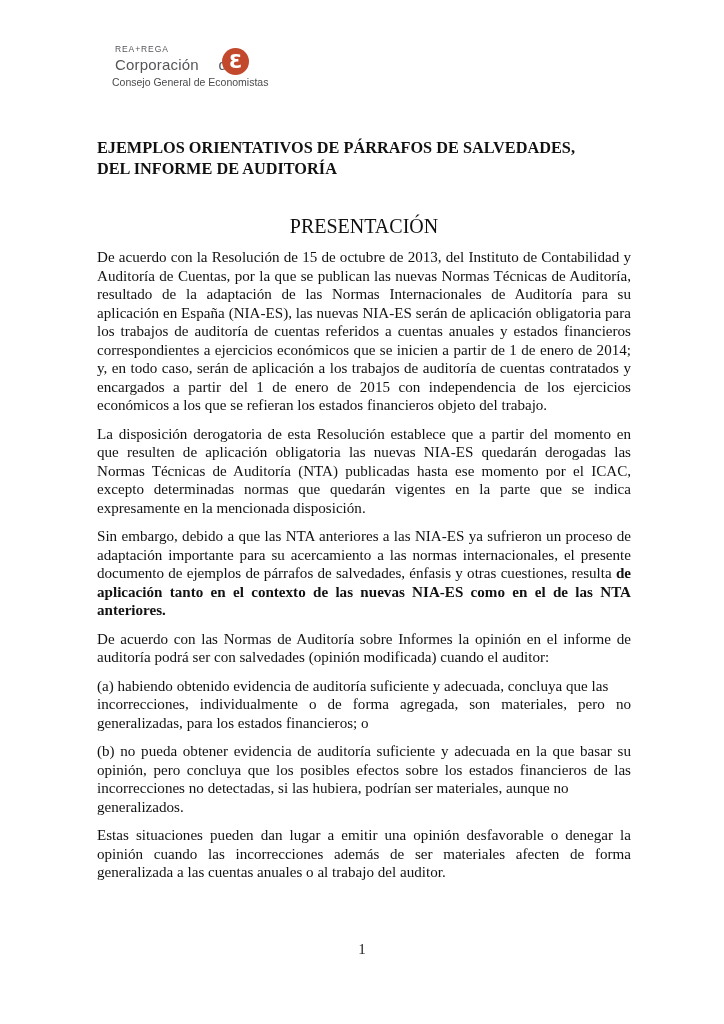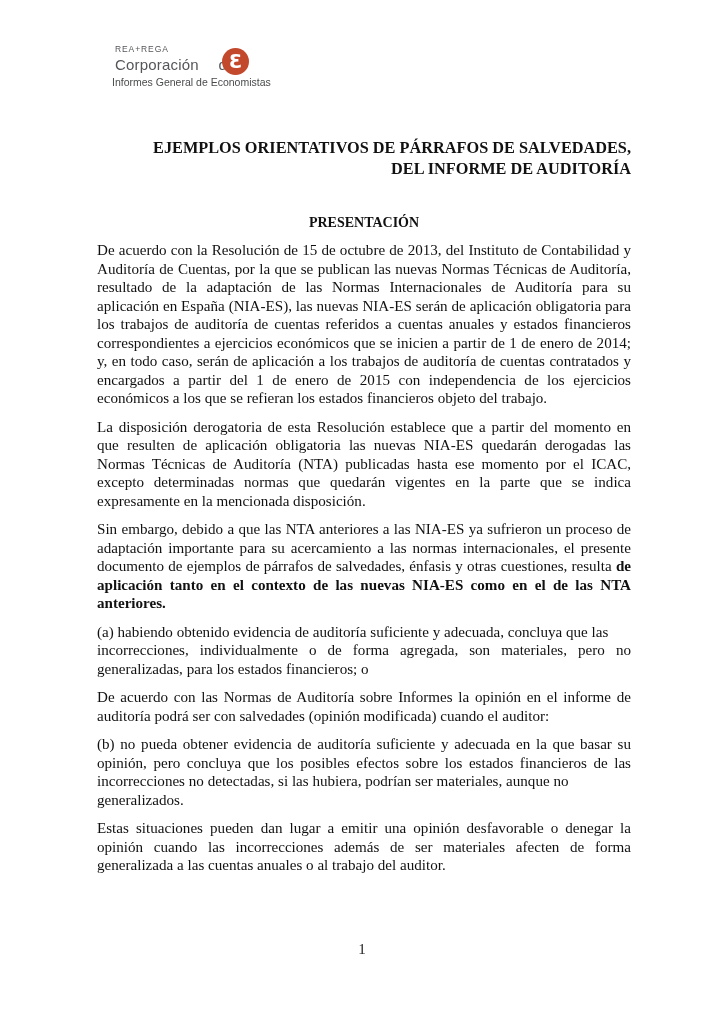--- a/index.html
+++ b/index.html
@@ -22,23 +22,23 @@
                 border-radius:50%; background:var(--accent-color,#c3492d);
                 color:#ffffff; font-family:"DejaVu Sans",sans-serif;
                 font-size:19px; font-weight:bold; line-height:27px; text-align:center; }
   .logo-main { font-size:28px; font-weight:bold; color:var(--accent-color,#c3492d);
                letter-spacing:0.3px; margin-top:0; }
   .logo-sub { font-size:10.5px; color:#4a4b4d; margin-top:2px; }
 
   
   .content { position:absolute; left:97px; top:138px; width:534px;
              font-family:"Liberation Serif","DejaVu Serif",serif; }
-  .doc-title { text-align:right; font-weight:bold; font-size:16.3px; line-height:20.5px; }
+  .doc-title { text-align:left; font-weight:bold; font-size:16.3px; line-height:20.5px; }
   .title-line { white-space:nowrap; }
-  .section-heading { text-align:center; font-weight:bold; font-size:14px; margin-top:36px; }
+  .section-heading { text-align:center; font-weight:normal; font-size:20px; margin-top:36px; }
   .body-text p { margin:10px 0 0 0; font-size:15.1px; line-height:18.5px;
                  text-align:justify; }
   .body-text p.first { }
   .bold-run { font-weight:bold; }
 
   .page-number { position:absolute; left:0; right:0; top:941px; text-align:center;
                  font-family:"Liberation Serif","DejaVu Serif",serif;
                  font-size:15px; color:#222; }
 </style>
 </head>
@@ -46,41 +46,41 @@
 
 <div class="page">
 
   <div class="logo">
     <div class="logo-top">REA+REGA</div>
     <div class="logo-mid">
       <span class="logo-corp">Corporación</span>
       <span class="logo-de">de</span>
     </div>
     <div class="logo-badge">Ɛ</div>
-    <div class="logo-sub">Informes General de Economistas</div>
+    <div class="logo-sub">Consejo General de Economistas</div>
   </div>
 
   <div class="content">
     <div class="doc-title">
       <div class="title-line">EJEMPLOS ORIENTATIVOS DE PÁRRAFOS DE SALVEDADES,</div>
       <div class="title-line">DEL INFORME DE AUDITORÍA</div>
     </div>
 
     <div class="section-heading">PRESENTACIÓN</div>
 
     <div class="body-text">
       <p class="first">De acuerdo con la Resolución de 15 de octubre de 2013, del Instituto de Contabilidad y Auditoría de Cuentas, por la que se publican las nuevas Normas Técnicas de Auditoría, resultado de la adaptación de las Normas Internacionales de Auditoría para su aplicación en España (NIA-ES), las nuevas NIA-ES serán de aplicación obligatoria para los trabajos de auditoría de cuentas referidos a cuentas anuales y estados financieros correspondientes a ejercicios económicos que se inicien a partir de 1 de enero de 2014; y, en todo caso, serán de aplicación a los trabajos de auditoría de cuentas contratados y encargados a partir del 1 de enero de 2015 con independencia de los ejercicios económicos a los que se refieran los estados financieros objeto del trabajo.</p>
 
       <p>La disposición derogatoria de esta Resolución establece que a partir del momento en que resulten de aplicación obligatoria las nuevas NIA-ES quedarán derogadas las Normas Técnicas de Auditoría (NTA) publicadas hasta ese momento por el ICAC, excepto determinadas normas que quedarán vigentes en la parte que se indica expresamente en la mencionada disposición.</p>
 
       <p><span>Sin embargo, debido a que las NTA anteriores a las NIA-ES ya sufrieron un proceso de adaptación importante para su acercamiento a las normas internacionales, el presente documento de ejemplos de párrafos de salvedades, énfasis y otras cuestiones, resulta </span><span class="bold-run">de aplicación tanto en el contexto de las nuevas NIA-ES como en el de las NTA anteriores.</span></p>
 
+      <p>De acuerdo con las Normas de Auditoría sobre Informes la opinión en el informe de auditoría podrá ser con salvedades (opinión modificada) cuando el auditor:</p>
+
       <p><span>(a) habiendo obtenido evidencia de auditoría suficiente y adecuada, concluya que las</span><br><span>incorrecciones, individualmente o de forma agregada, son materiales, pero no generalizadas, para los estados financieros; o</span></p>
-
-      <p>De acuerdo con las Normas de Auditoría sobre Informes la opinión en el informe de auditoría podrá ser con salvedades (opinión modificada) cuando el auditor:</p>
 
       <p><span>(b) no pueda obtener evidencia de auditoría suficiente y adecuada en la que basar su opinión, pero concluya que los posibles efectos sobre los estados financieros de las incorrecciones no detectadas, si las hubiera, podrían ser materiales, aunque no</span><br><span>generalizados.</span></p>
 
       <p>Estas situaciones pueden dan lugar a emitir una opinión desfavorable o denegar la opinión cuando las incorrecciones además de ser materiales afecten de forma generalizada a las cuentas anuales o al trabajo del auditor.</p>
     </div>
   </div>
 
   <div class="page-number">1</div>
 
 </div>

